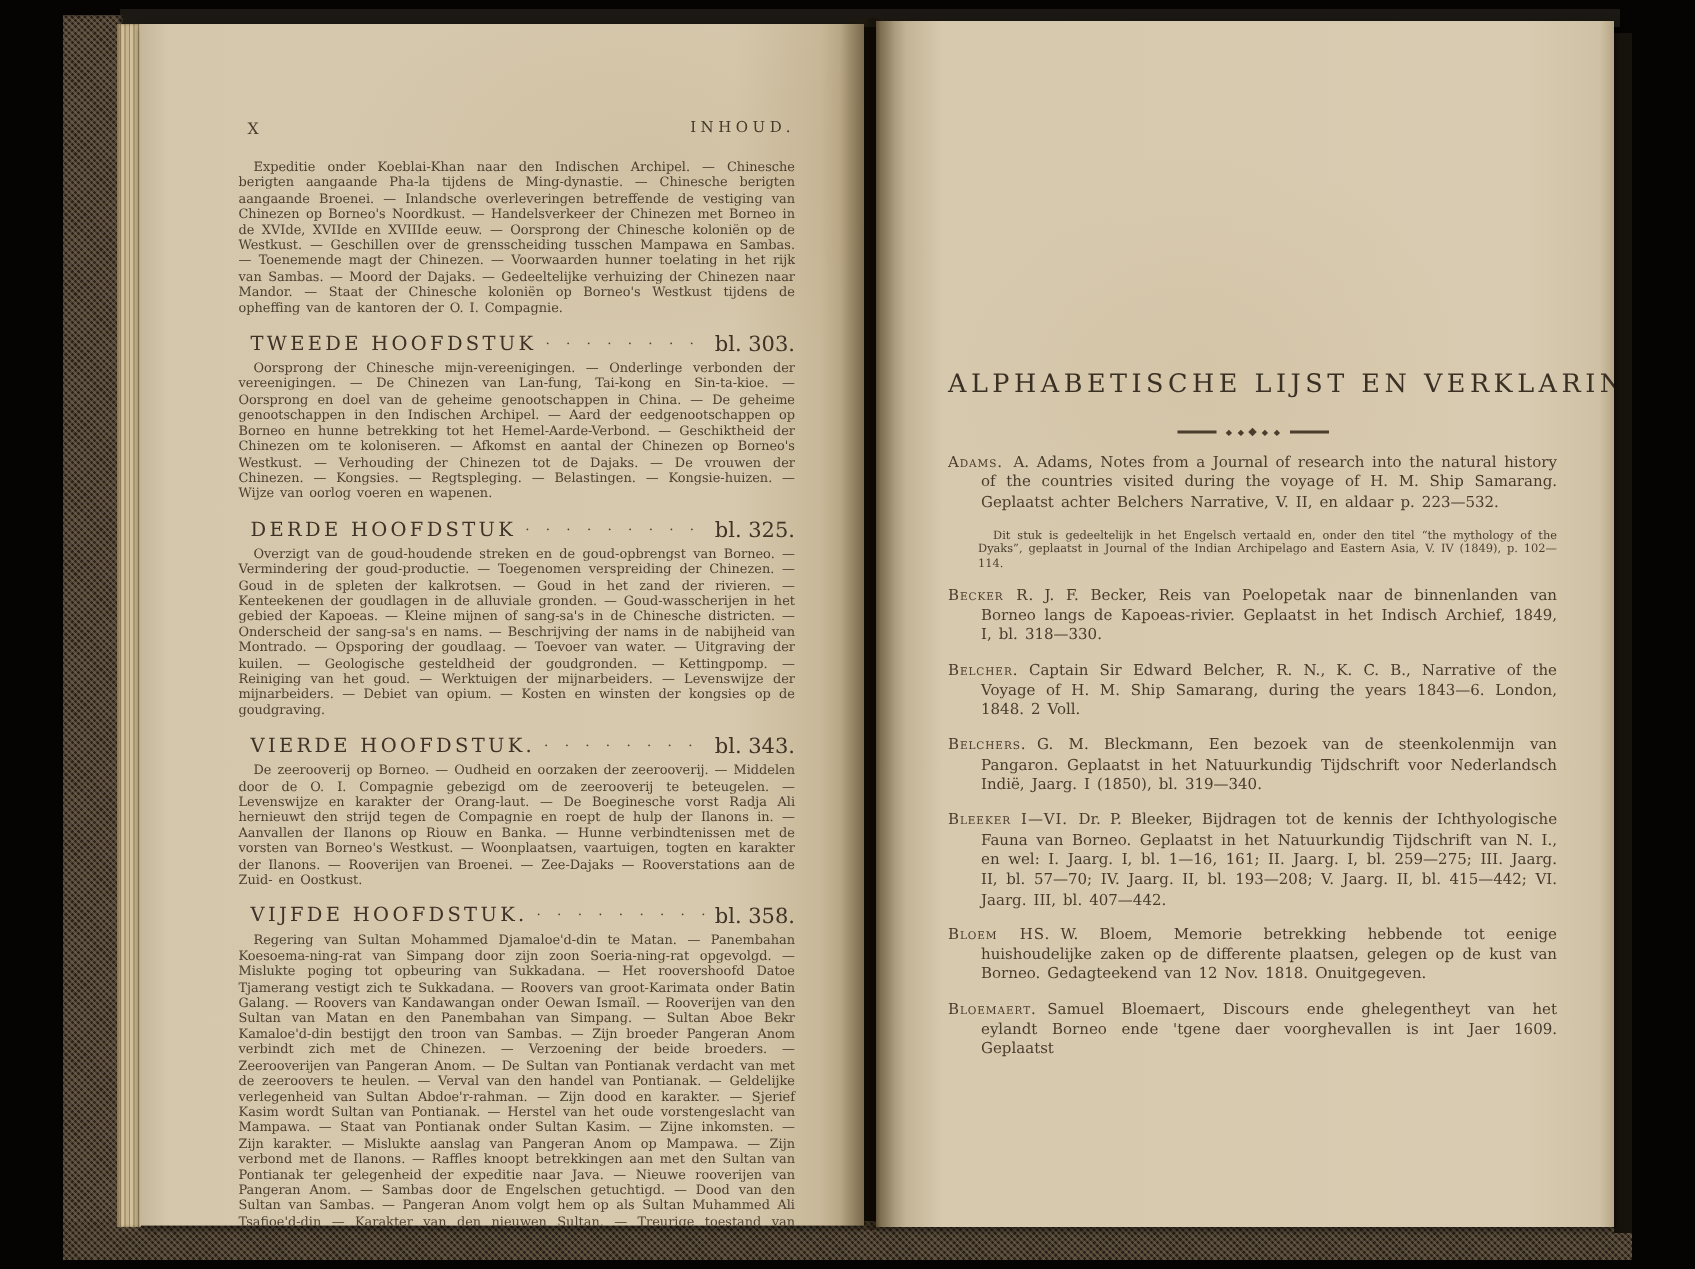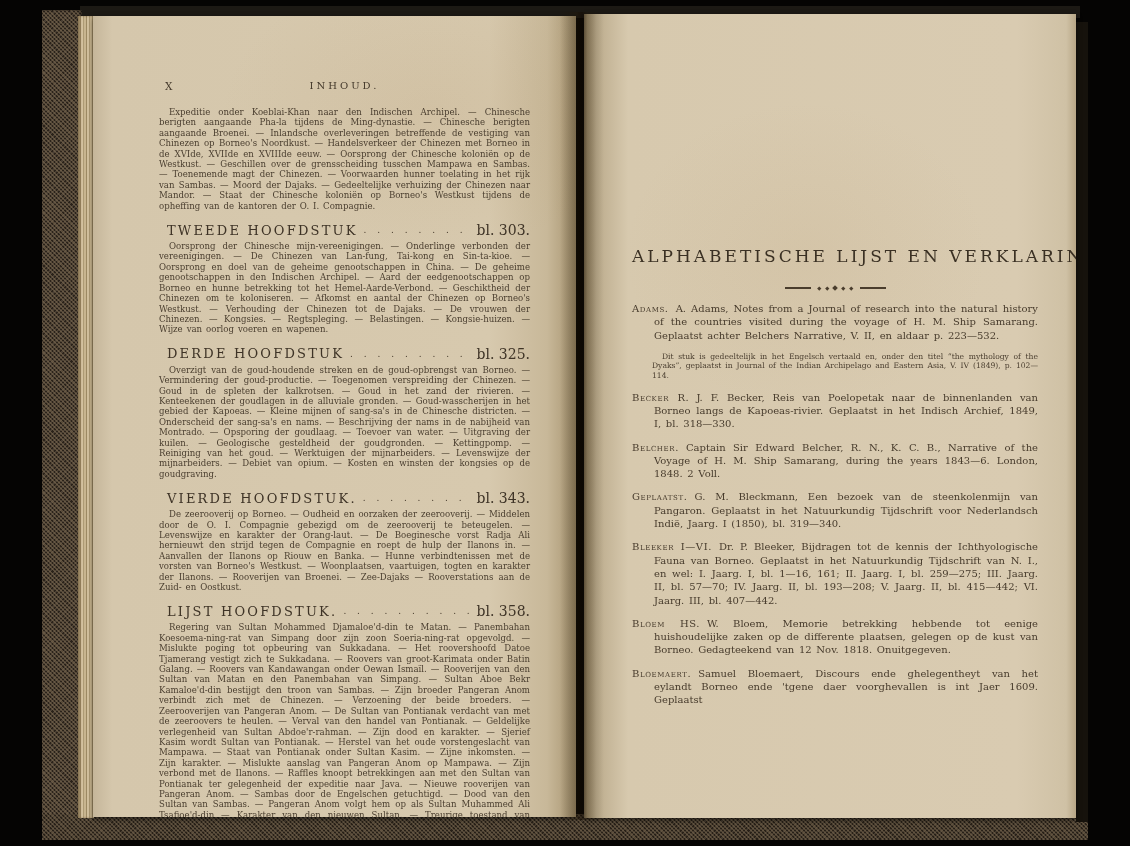--- a/index.html
+++ b/index.html
@@ -47,27 +47,27 @@
   }
   .gutter-shadow{
     position:absolute;left:560px;top:12px;width:44px;height:808px;
     background:linear-gradient(90deg,rgba(35,24,8,0) 0,rgba(35,24,8,.35) 38%,rgba(20,12,4,.55) 50%,rgba(35,24,8,.25) 62%,rgba(35,24,8,0) 100%);
     pointer-events:none;
   }
   
   .lp-inner{padding:64px 46px 0 66px;}
   .lp-header{position:relative;height:14px;margin-bottom:4px;}
   .lp-pagenum{position:absolute;left:6px;top:0;font-size:10.5px;letter-spacing:1px;}
-  .lp-running{position:absolute;left:0;right:0;top:0;text-align:center;font-size:10px;letter-spacing:3px;}
+  .lp-running{position:absolute;left:0;right:0;top:0;text-align:right;font-size:10px;letter-spacing:3px;}
   .toc-summary{
     margin:13px 0 0 0;font-size:8.6px;line-height:10.4px;text-align:justify;
     text-indent:10px;word-spacing:1.2px;color:#4a3e2f;
   }
   .chapter{margin-top:11px;}
-  .chapter-head{display:flex;align-items:center;padding-left:8px;margin-bottom:3px;}
+  .chapter-head{display:flex;align-items:flex-start;padding-left:8px;margin-bottom:3px;}
   .chapter-title{font-size:13px;letter-spacing:2.2px;white-space:nowrap;color:#3e3326;}
   .chapter-dots{flex:1;overflow:hidden;white-space:nowrap;font-size:9px;letter-spacing:4px;margin:0 6px;color:#4a3e2f;}
   .chapter-ref{font-size:14px;white-space:nowrap;color:#3e3326;}
   .ornament{display:flex;align-items:center;justify-content:center;margin-top:15px;}
   .orn-line{width:42px;height:1.5px;background:#4a3d2d;}
   .orn-mid{display:flex;align-items:center;margin:0 5px;}
   .orn-diamond{width:4px;height:4px;background:#4a3d2d;transform:rotate(45deg);margin:0 2.5px;}
   .orn-diamond.small{width:2.5px;height:2.5px;}
   
   .rp-inner{padding:232px 38px 0 48px;}
@@ -123,21 +123,21 @@
         <div class="chapter-head">
           <span class="chapter-title">VIERDE HOOFDSTUK.</span>
           <span class="chapter-dots">. . . . . . . . . . . . . . . . . . . . . . . .</span>
           <span class="chapter-ref">bl. 343.</span>
         </div>
         <p class="toc-summary" style="margin-top:2px;">De zeerooverij op Borneo. — Oudheid en oorzaken der zeerooverij. — Middelen door de O. I. Compagnie gebezigd om de zeerooverij te beteugelen. — Levenswijze en karakter der Orang-laut. — De Boeginesche vorst Radja Ali hernieuwt den strijd tegen de Compagnie en roept de hulp der Ilanons in. — Aanvallen der Ilanons op Riouw en Banka. — Hunne verbindtenissen met de vorsten van Borneo's Westkust. — Woonplaatsen, vaartuigen, togten en karakter der Ilanons. — Rooverijen van Broenei. — Zee-Dajaks — Rooverstations aan de Zuid- en Oostkust.</p>
       </div>
 
       <div class="chapter">
         <div class="chapter-head">
-          <span class="chapter-title">LIJST HOOFDSTUK.</span>
+          <span class="chapter-title">VIJFDE HOOFDSTUK.</span>
           <span class="chapter-dots">. . . . . . . . . . . . . . . . . . . . . . . .</span>
           <span class="chapter-ref">bl. 358.</span>
         </div>
         <p class="toc-summary" style="margin-top:2px;">Regering van Sultan Mohammed Djamaloe'd-din te Matan. — Panembahan Koesoema-ning-rat van Simpang door zijn zoon Soeria-ning-rat opgevolgd. — Mislukte poging tot opbeuring van Sukkadana. — Het roovershoofd Datoe Tjamerang vestigt zich te Sukkadana. — Roovers van groot-Karimata onder Batin Galang. — Roovers van Kandawangan onder Oewan Ismaïl. — Rooverijen van den Sultan van Matan en den Panembahan van Simpang. — Sultan Aboe Bekr Kamaloe'd-din bestijgt den troon van Sambas. — Zijn broeder Pangeran Anom verbindt zich met de Chinezen. — Verzoening der beide broeders. — Zeerooverijen van Pangeran Anom. — De Sultan van Pontianak verdacht van met de zeeroovers te heulen. — Verval van den handel van Pontianak. — Geldelijke verlegenheid van Sultan Abdoe'r-rahman. — Zijn dood en karakter. — Sjerief Kasim wordt Sultan van Pontianak. — Herstel van het oude vorstengeslacht van Mampawa. — Staat van Pontianak onder Sultan Kasim. — Zijne inkomsten. — Zijn karakter. — Mislukte aanslag van Pangeran Anom op Mampawa. — Zijn verbond met de Ilanons. — Raffles knoopt betrekkingen aan met den Sultan van Pontianak ter gelegenheid der expeditie naar Java. — Nieuwe rooverijen van Pangeran Anom. — Sambas door de Engelschen getuchtigd. — Dood van den Sultan van Sambas. — Pangeran Anom volgt hem op als Sultan Muhammed Ali Tsafioe'd-din — Karakter van den nieuwen Sultan. — Treurige toestand van Sambas en Pontianak. — Zending van den heer Bloem naar Borneo's Westkust. — De vorsten roepen de bescherming in van het herstelde Nederlandsch gezag.</p>
       </div>
 
     </div>
   </div>
 
   <div class="page page-right">
@@ -161,21 +161,21 @@
           <span class="entry-label">Adams.</span><span>A. Adams, Notes from a Journal of research into the natural history of the countries visited during the voyage of H. M. Ship Samarang. Geplaatst achter Belchers Narrative, V. II, en aldaar p. 223—532.</span>
         </p>
         <p class="entry-note">Dit stuk is gedeeltelijk in het Engelsch vertaald en, onder den titel “the mythology of the Dyaks”, geplaatst in Journal of the Indian Archipelago and Eastern Asia, V. IV (1849), p. 102—114.</p>
         <p class="entry">
           <span class="entry-label">Becker R.</span><span>J. F. Becker, Reis van Poelopetak naar de binnenlanden van Borneo langs de Kapoeas-rivier. Geplaatst in het Indisch Archief, 1849, I, bl. 318—330.</span>
         </p>
         <p class="entry">
           <span class="entry-label">Belcher.</span><span>Captain Sir Edward Belcher, R. N., K. C. B., Narrative of the Voyage of H. M. Ship Samarang, during the years 1843—6. London, 1848. 2 Voll.</span>
         </p>
         <p class="entry">
-          <span class="entry-label">Geplaatst.</span><span>G. M. Bleckmann, Een bezoek van de steenkolenmijn van Pangaron. Geplaatst in het Natuurkundig Tijdschrift voor Nederlandsch Indië, Jaarg. I (1850), bl. 319—340.</span>
+          <span class="entry-label">Belchers.</span><span>G. M. Bleckmann, Een bezoek van de steenkolenmijn van Pangaron. Geplaatst in het Natuurkundig Tijdschrift voor Nederlandsch Indië, Jaarg. I (1850), bl. 319—340.</span>
         </p>
         <p class="entry">
           <span class="entry-label">Bleeker I—VI.</span><span>Dr. P. Bleeker, Bijdragen tot de kennis der Ichthyologische Fauna van Borneo. Geplaatst in het Natuurkundig Tijdschrift van N. I., en wel: I. Jaarg. I, bl. 1—16, 161; II. Jaarg. I, bl. 259—275; III. Jaarg. II, bl. 57—70; IV. Jaarg. II, bl. 193—208; V. Jaarg. II, bl. 415—442; VI. Jaarg. III, bl. 407—442.</span>
         </p>
         <p class="entry">
           <span class="entry-label">Bloem HS.</span><span>W. Bloem, Memorie betrekking hebbende tot eenige huishoudelijke zaken op de differente plaatsen, gelegen op de kust van Borneo. Gedagteekend van 12 Nov. 1818. Onuitgegeven.</span>
         </p>
         <p class="entry">
           <span class="entry-label">Bloemaert.</span><span>Samuel Bloemaert, Discours ende ghelegentheyt van het eylandt Borneo ende 'tgene daer voorghevallen is int Jaer 1609. Geplaatst</span>
         </p>

